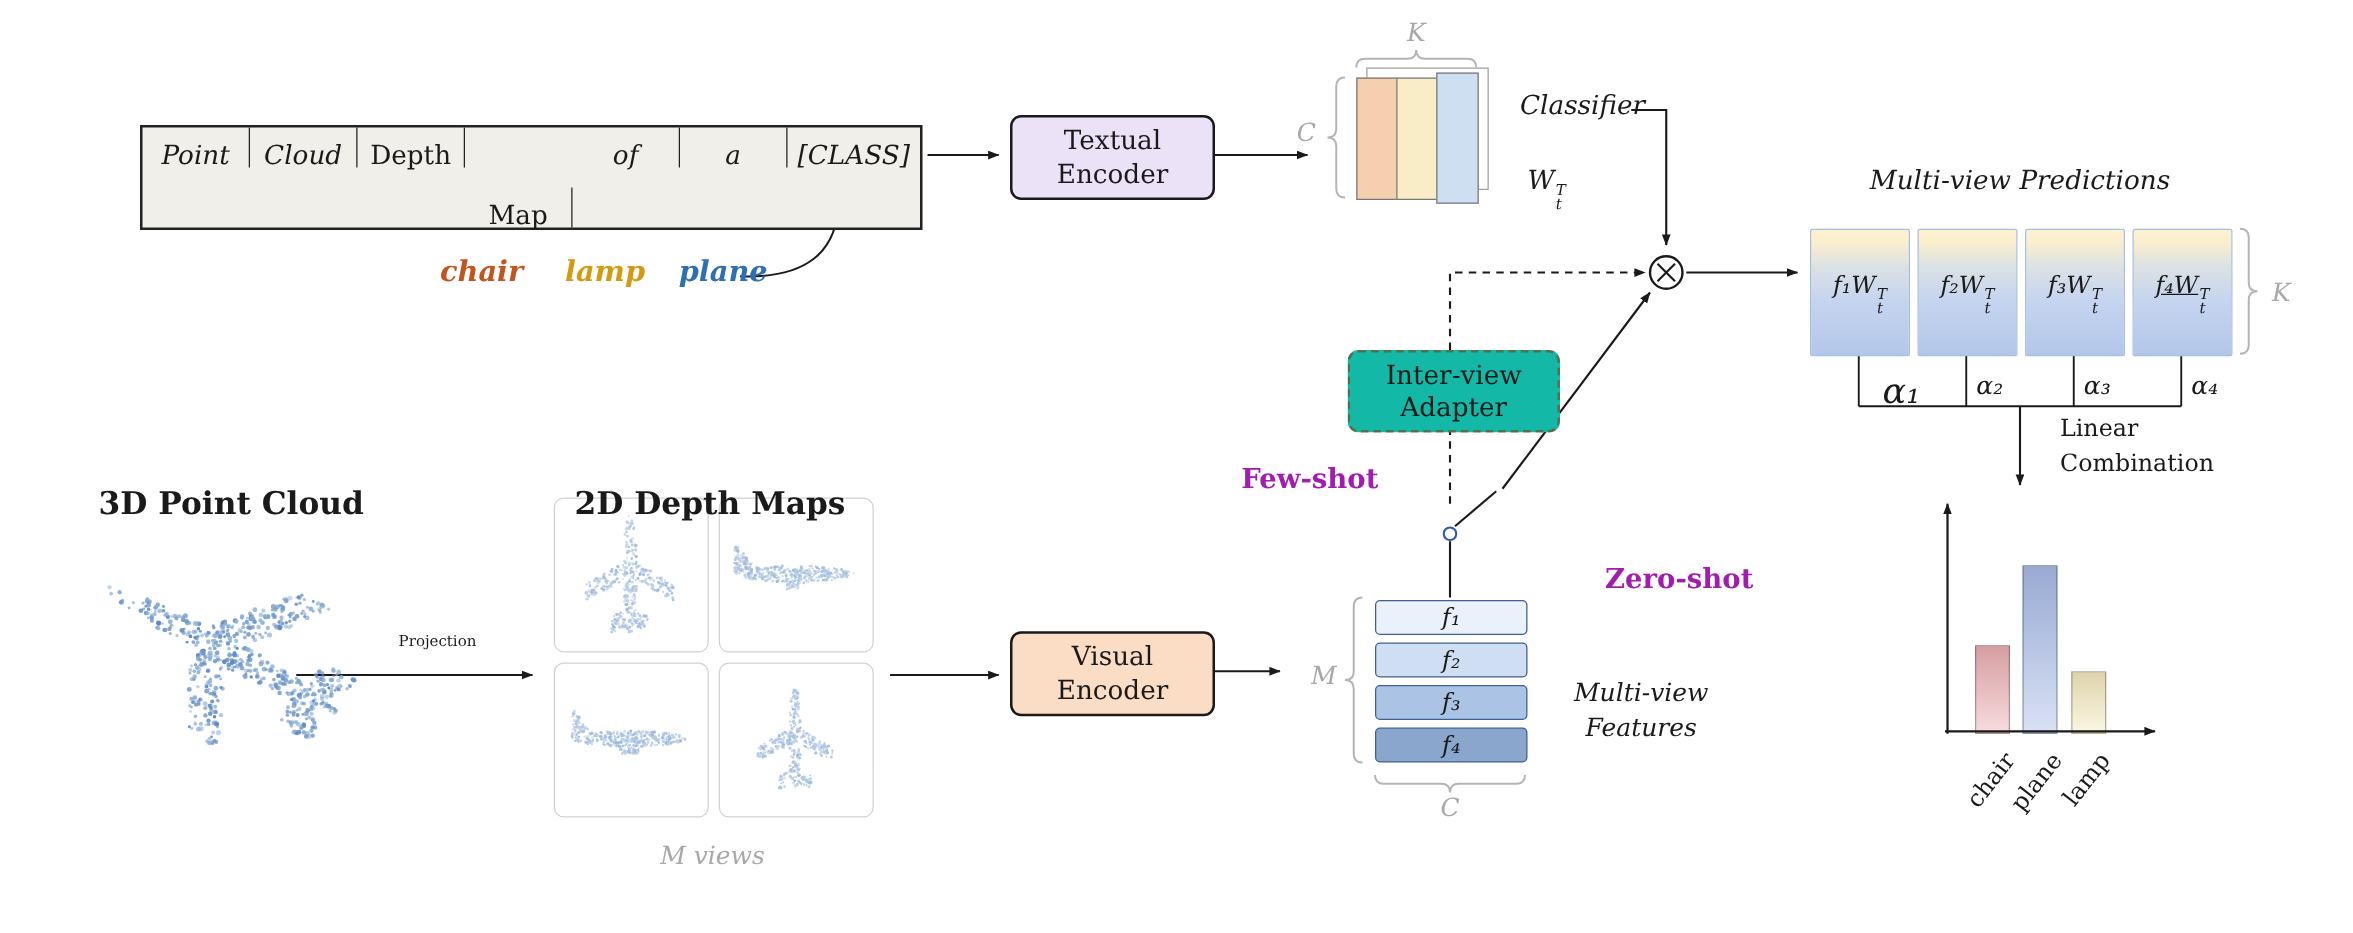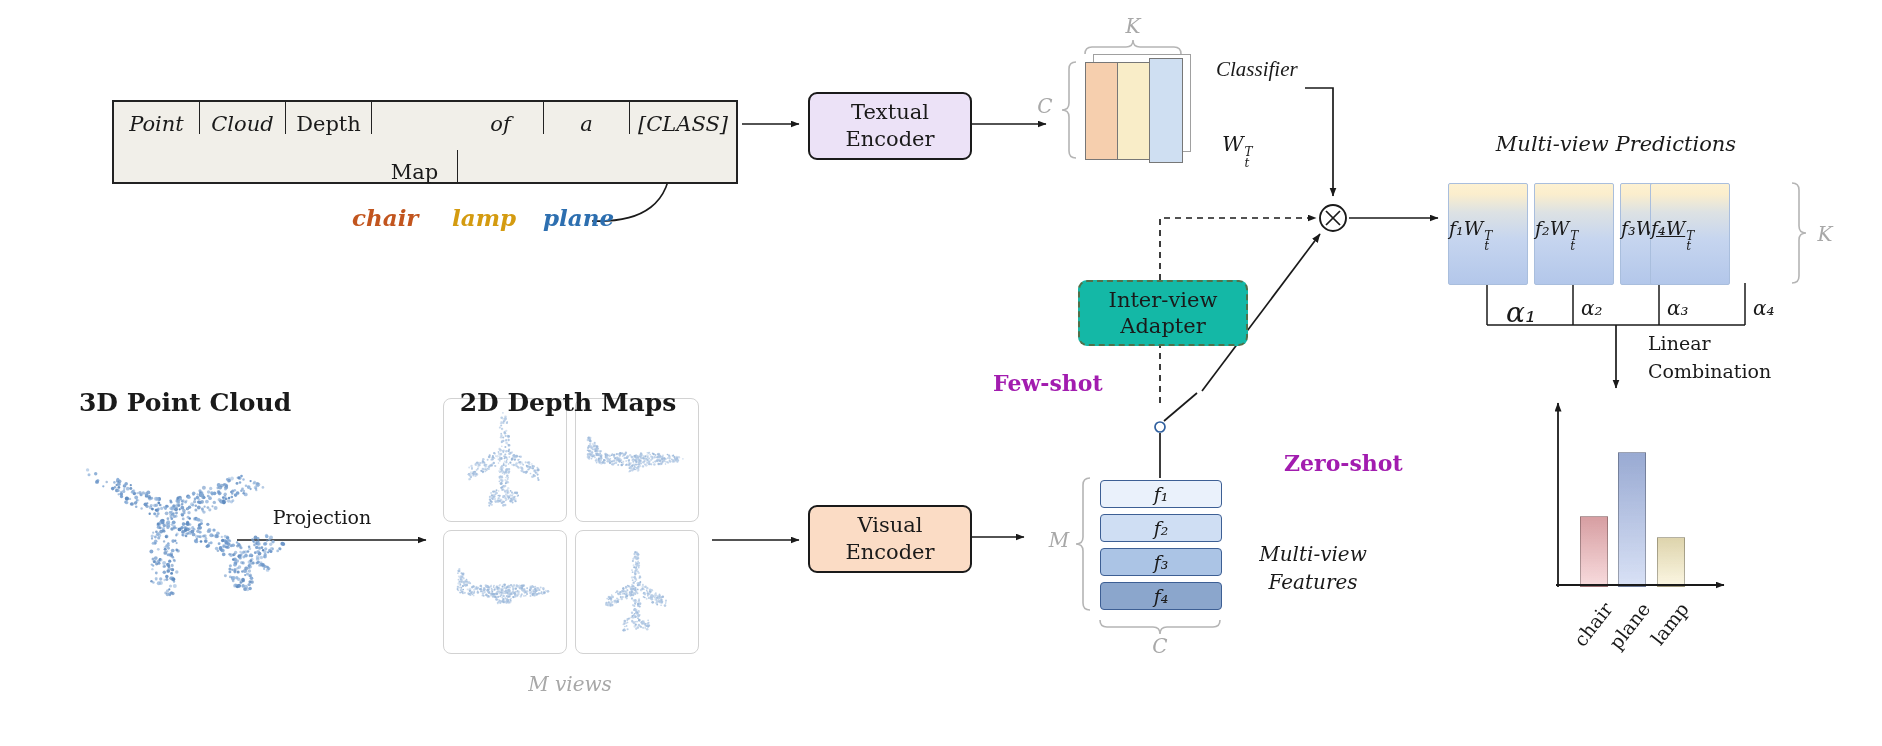--- a/index.html
+++ b/index.html
@@ -21,21 +21,21 @@
   .ebox.textual{background:#ece2f7;}
   .ebox.visual{background:#fbdcc5;}
   .adapter{display:flex;flex-direction:column;justify-content:center;align-items:center;
         font-size:21px;line-height:26px;border:2px dashed #52704a;border-radius:9px;background:#14b8a6;z-index:3;}
   
   .stackbar{z-index:3;border:1px solid #777;}
   .backrect{z-index:1;border:1.2px solid #a0a0a0;background:#ffffff;}
   
   .pbox{width:78px;height:100px;border:1px solid #a9bedd;border-radius:2px;z-index:3;
         background:linear-gradient(180deg,#fdf1d2 0%,#fbeecd 10%,#dde2e3 28%,#c6d5ef 55%,#b3c7ea 100%);
-        display:flex;align-items:center;justify-content:flex-start;font-size:19px;}
+        display:flex;align-items:center;justify-content:center;font-size:19px;}
   .ss{display:inline-flex;flex-direction:column;margin-left:1px;vertical-align:-5px;}
   .ss span{font-size:12px;line-height:10.5px;font-style:italic;}
   
   .fbar{width:120px;height:26px;border:1px solid #3d5f94;border-radius:4px;z-index:3;
         display:flex;align-items:center;justify-content:center;font-size:19px;}
   
   .dcell{width:122px;height:122px;border:1.5px solid #d2d2d2;border-radius:8px;background:#ffffff;z-index:1;}
   
   .bar{width:26px;z-index:1;border:1.2px solid rgba(0,0,0,0.28);
        background-image:linear-gradient(rgba(0,0,0,0.10),rgba(255,255,255,0.55));}
@@ -2267,21 +2267,21 @@
     <span>Encoder</span>
   </div>
 
   <div class="backrect abs" style="left:1093px;top:54px;width:96px;height:96px;"></div>
   <div class="stackbar abs" style="left:1085px;top:62px;width:32px;height:96px;background:#f6cfae;"></div>
   <div class="stackbar abs" style="left:1117px;top:62px;width:32px;height:96px;background:#f9edc8;"></div>
   <div class="stackbar abs" style="left:1149px;top:58px;width:32px;height:103px;background:#cfdff2;"></div>
   <span class="dim abs" style="left:1105px;top:14px;width:56px;">K</span>
   <span class="dim abs" style="left:1030px;top:94px;width:30px;">C</span>
 
-  <span class="small-title abs" style="left:1216px;top:57px;font-family:Liberation Serif, serif;">Classifier</span>
+  <span class="small-title abs" style="left:1216px;top:72px;">Classifier</span>
   <span class="math abs" style="left:1222px;top:132px;font-size:21px;">
     <span>W</span><span class="ss">
         <span>T</span>
         <span>t</span>
       </span>
   </span>
 
   <span class="small-title abs" style="left:1448px;top:132px;width:336px;">Multi-view Predictions</span>
 
   <div class="pbox abs" style="left:1448px;top:183px;">
@@ -2295,21 +2295,21 @@
           <span>T</span>
           <span>t</span>
         </span></span>
   </div>
   <div class="pbox abs" style="left:1620px;top:183px;">
     <span class="math"><span>f₃W</span><span class="ss">
           <span>T</span>
           <span>t</span>
         </span></span>
   </div>
-  <div class="pbox abs" style="left:1650px;top:183px;text-decoration:underline;">
+  <div class="pbox abs" style="left:1706px;top:183px;text-decoration:underline;">
     <span class="math"><span>f₄W</span><span class="ss">
           <span>T</span>
           <span>t</span>
         </span></span>
   </div>
   <span class="dim abs" style="left:1808px;top:222px;width:34px;">K</span>
 
   <span class="math abs" style="left:1506px;top:296px;font-size:28px;font-style:italic;">α₁</span>
   <span class="math abs" style="left:1581px;top:296px;font-size:20px;">α₂</span>
   <span class="math abs" style="left:1667px;top:296px;font-size:20px;">α₃</span>
@@ -2327,21 +2327,21 @@
 
   <div class="adapter abs" style="left:1078px;top:280px;width:166px;height:62px;">
     <span>Inter-view</span>
     <span>Adapter</span>
   </div>
   <span class="mode abs" style="left:993px;top:370px;">Few-shot</span>
   <span class="mode abs" style="left:1284px;top:450px;">Zero-shot</span>
 
   <span class="h1 abs" style="left:70px;top:348px;width:230px;">3D Point Cloud</span>
   <span class="h1 abs" style="left:448px;top:348px;width:240px;">2D Depth Maps</span>
-  <span class="serif abs" style="left:237px;top:506px;width:170px;text-align:center;font-size:19px;">Projection</span>
+  <span class="serif abs" style="left:265px;top:506px;width:170px;text-align:center;font-size:12px;">Projection</span>
 
   <div class="dcell abs" style="left:443px;top:398px;"></div>
   <div class="dcell abs" style="left:575px;top:398px;"></div>
   <div class="dcell abs" style="left:443px;top:530px;"></div>
   <div class="dcell abs" style="left:575px;top:530px;"></div>
   <span class="dim abs" style="left:443px;top:672px;width:254px;">M views</span>
 
   <div class="ebox visual abs" style="left:808px;top:505px;width:160px;height:64px;">
     <span>Visual</span>
     <span>Encoder</span>

